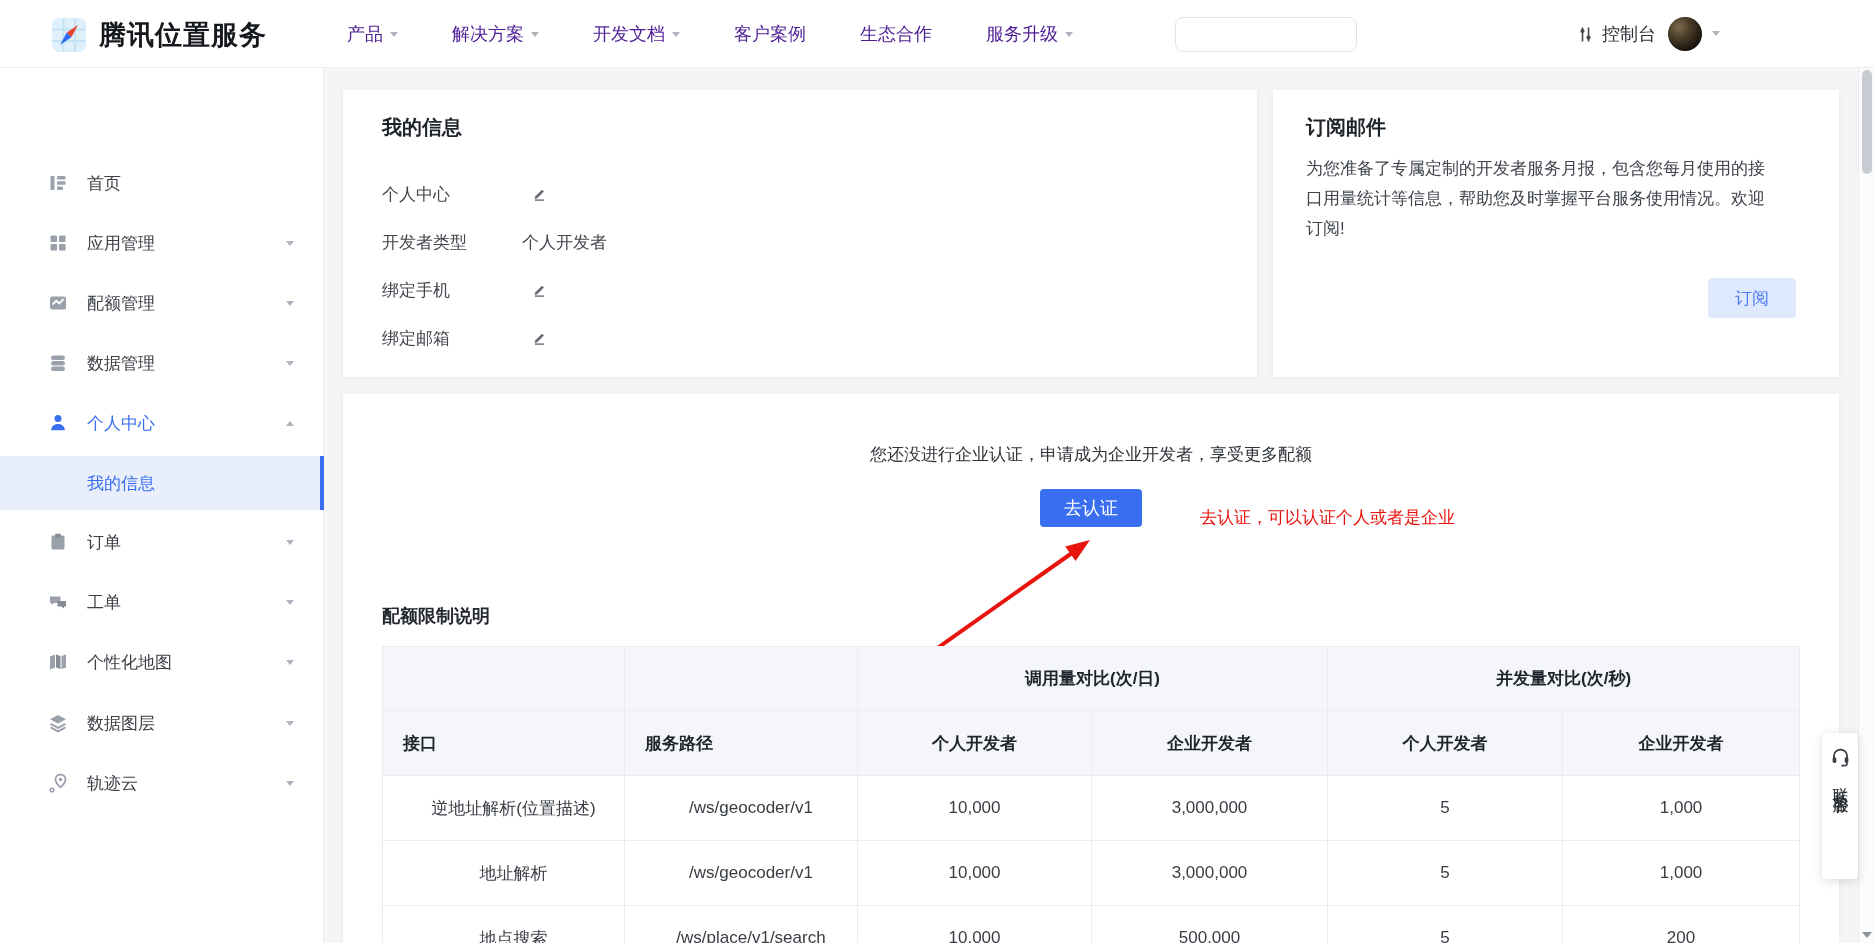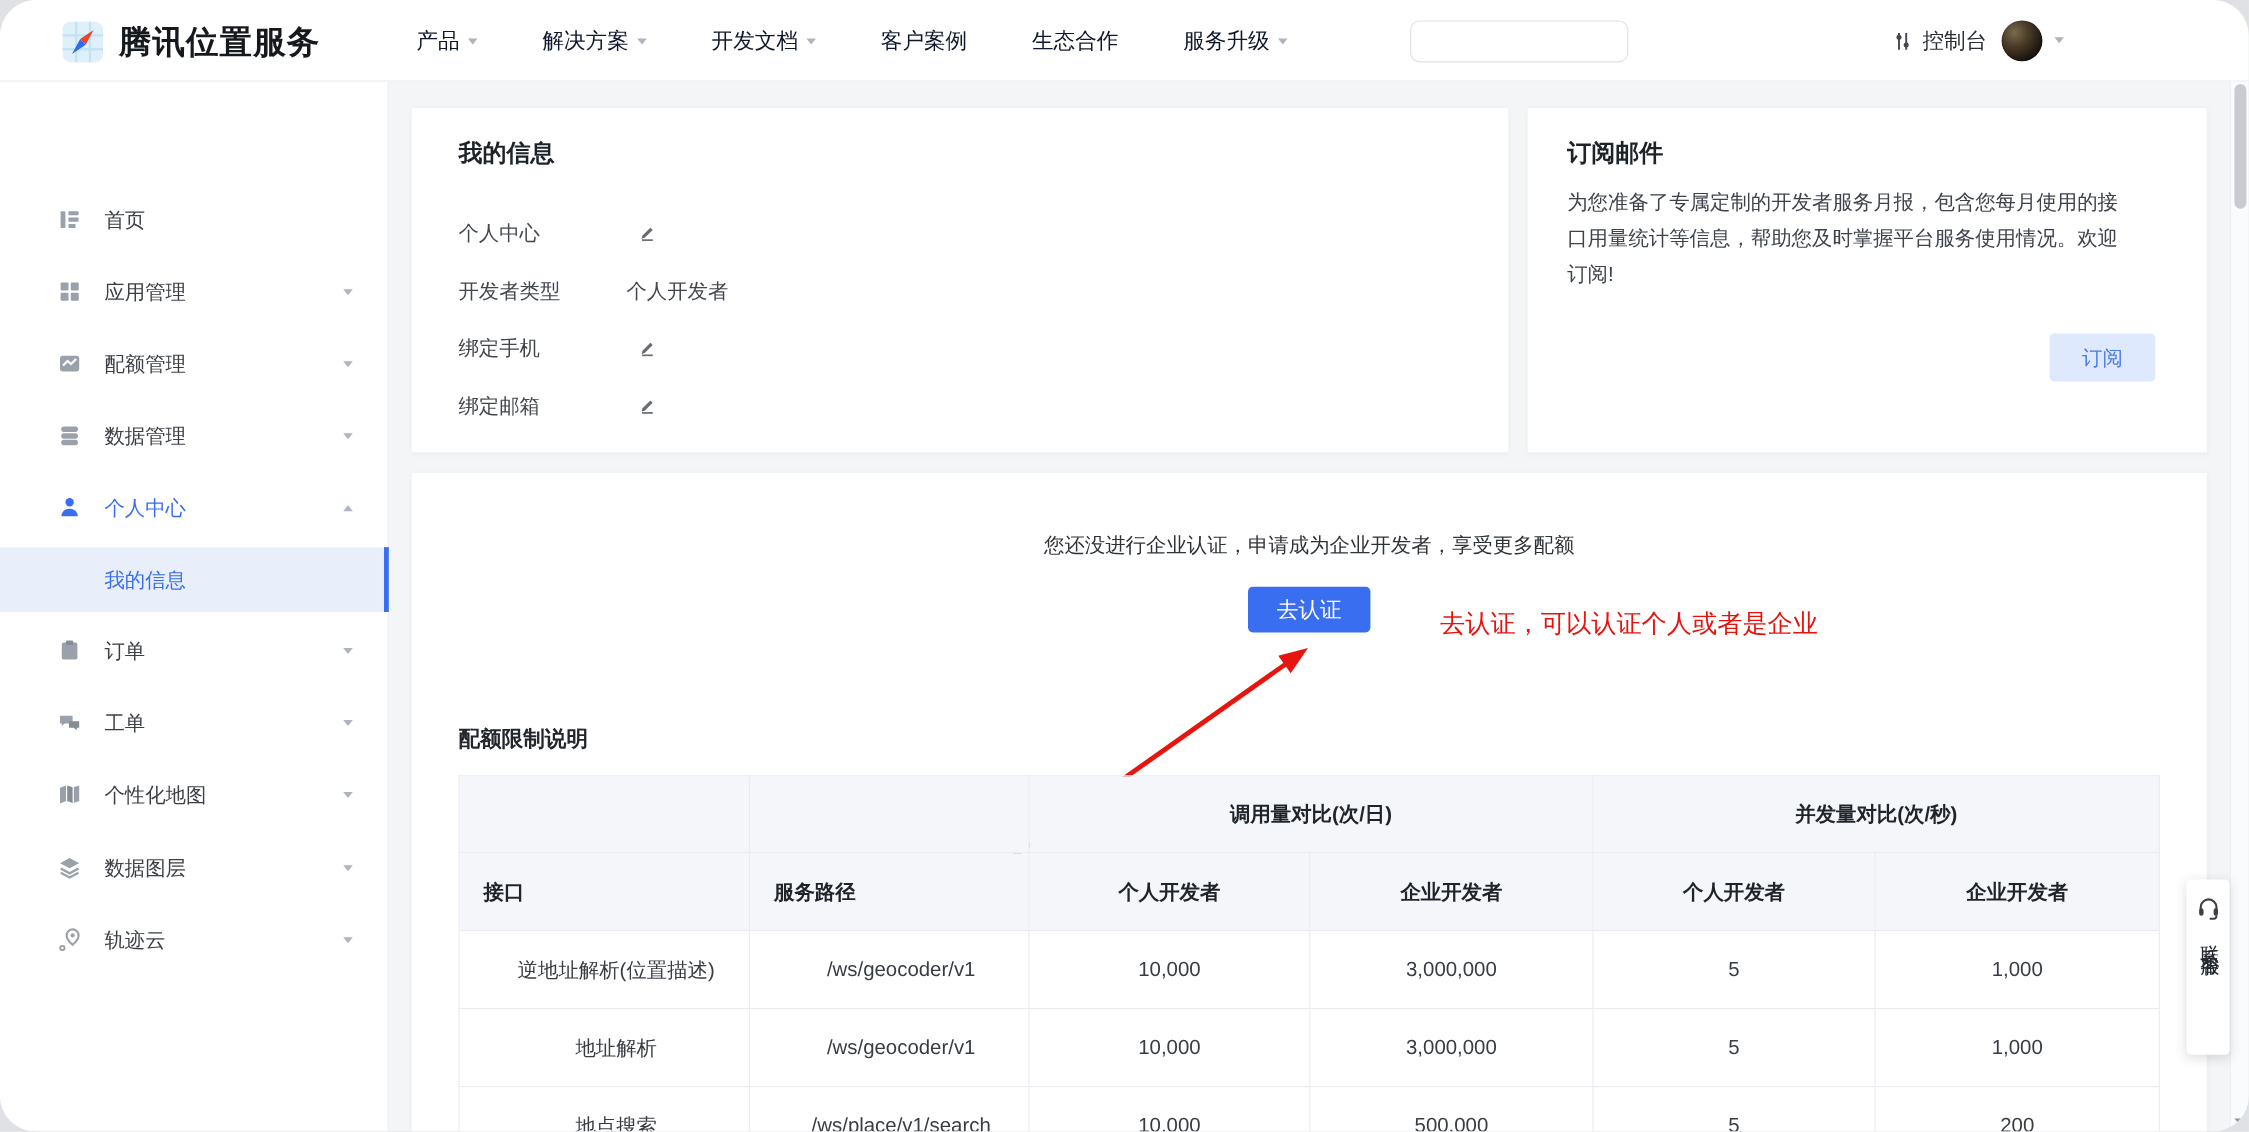--- a/index.html
+++ b/index.html
@@ -1,26 +1,26 @@
 <!DOCTYPE html>
 <html><head>
 <meta charset="utf-8">
 <style>
   * { margin:0; padding:0; box-sizing:border-box; }
   html,body { background:#dfe1e5; }
   body { font-family:"Liberation Sans","DejaVu Sans",sans-serif; color:#33373d; }
-  .page { position:relative; width:1874px; height:943px; background:#f4f5f7; overflow:hidden; margin:0 auto;border-radius:30px; }
+  .page { position:relative; width:1874px; height:943px; background:#f4f5f7; overflow:hidden; margin:0 auto; }
 
   
   .navbar { position:absolute; left:0; top:0; width:1874px; height:68px; background:#fff;
             border-bottom:1px solid #ebedf0; z-index:30; }
   .logo { position:absolute; left:52px; top:17px; display:flex; align-items:center; gap:13px; }
   .logo-title { font-size:27px; font-weight:700; color:#15181c; letter-spacing:1px; }
   .nav-menu { position:absolute; left:347px; top:0; height:68px; display:flex; align-items:center; gap:54px; }
-  .nav-item { display:flex; align-items:center; gap:7px; font-size:18px; color:#0f172a; cursor:pointer; }
+  .nav-item { display:flex; align-items:center; gap:7px; font-size:18px; color:#4c1d95; cursor:pointer; }
   .caret-down { width:0; height:0; border-left:4.5px solid transparent; border-right:4.5px solid transparent;
                 border-top:5.5px solid #aeb4bd; }
   .caret-up { width:0; height:0; border-left:4.5px solid transparent; border-right:4.5px solid transparent;
               border-bottom:5.5px solid #aeb4bd; }
   .nav-search { position:absolute; left:1175px; top:17px; width:182px; height:35px; border:1px solid #dfe2e7;
                 border-radius:8px; background:#fff; display:flex; align-items:center; }
   .nav-search input { flex:1; height:100%; border:none; outline:none; background:transparent; padding:0 6px 0 12px;
                       font-size:15px; color:#333; }
   .nav-search svg { margin-right:10px; }
   .console { position:absolute; left:1577px; top:0; height:68px; display:flex; align-items:center; gap:8px;
@@ -55,21 +55,21 @@
 
   .subscribe-card { left:1273px; top:90px; width:566px; height:287px; }
   .sub-body { position:absolute; left:33px; top:64px; width:470px; font-size:17px; line-height:30px; color:#3e434b; }
   .sub-btn { position:absolute; left:435px; top:188px; width:88px; height:40px; background:#dfe9fd; color:#4a7af2;
              font-size:17px; border:none; border-radius:4px; cursor:pointer; font-family:inherit; }
 
   .quota-card { left:343px; top:394px; width:1496px; height:640px; }
   .cert-notice { position:absolute; left:0; top:49px; width:100%; text-align:center; font-size:17px; color:#2e3338; }
   .cert-btn { position:absolute; left:50%; margin-left:-51px; top:95px; width:102px; height:38px; background:#3a6ef0;
               color:#fff; font-size:18px; border:none; border-radius:4px; cursor:pointer; font-family:inherit; }
-  .cert-annotation { position:absolute; left:857px; top:112px; font-size:21px; color:#e8120c; }
+  .cert-annotation { position:absolute; left:857px; top:112px; font-size:17px; color:#e8120c; }
   .arrow-svg { position:absolute; left:0; top:0; pointer-events:none; }
   .quota-title { position:absolute; left:39px; top:210px; font-size:18px; font-weight:700; color:#23272d; }
 
   table.quota { position:absolute; left:39px; top:252px; width:1417px; border-collapse:collapse; table-layout:fixed; }
   table.quota th, table.quota td { border:1px solid #e9edf2; font-size:17px; }
   table.quota thead th { background:#f4f6f9; color:#1f242b; font-weight:700; }
   tr.group-row th { height:64px; }
   tr.cols-row th { height:65px; }
   table.quota td { height:65px; color:#383d44; text-align:center; background:#fff; }
   .cell-left { text-align:center; padding-left:20px; }

